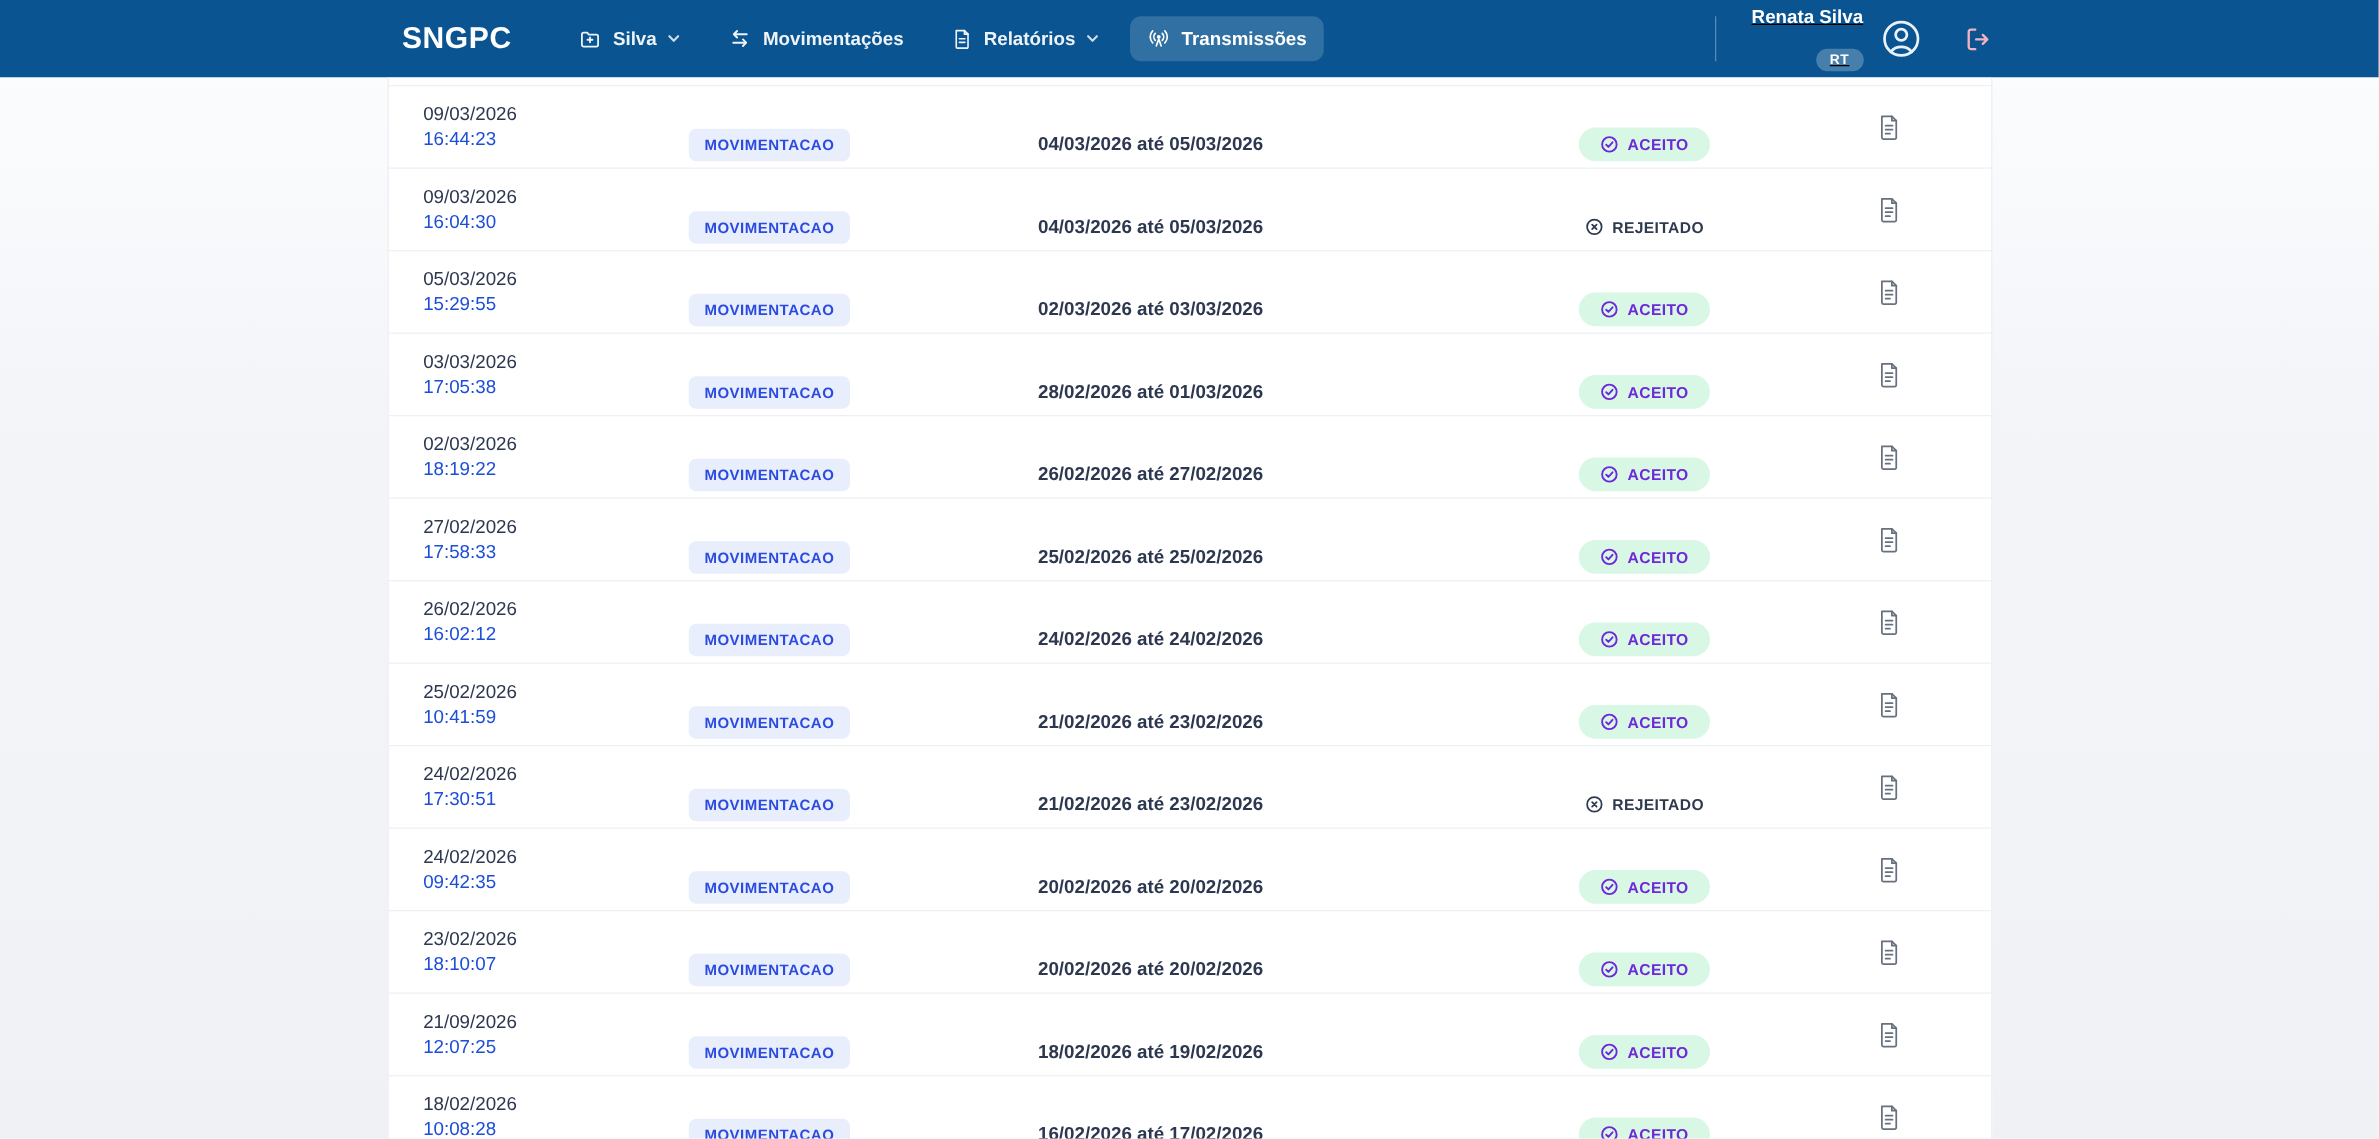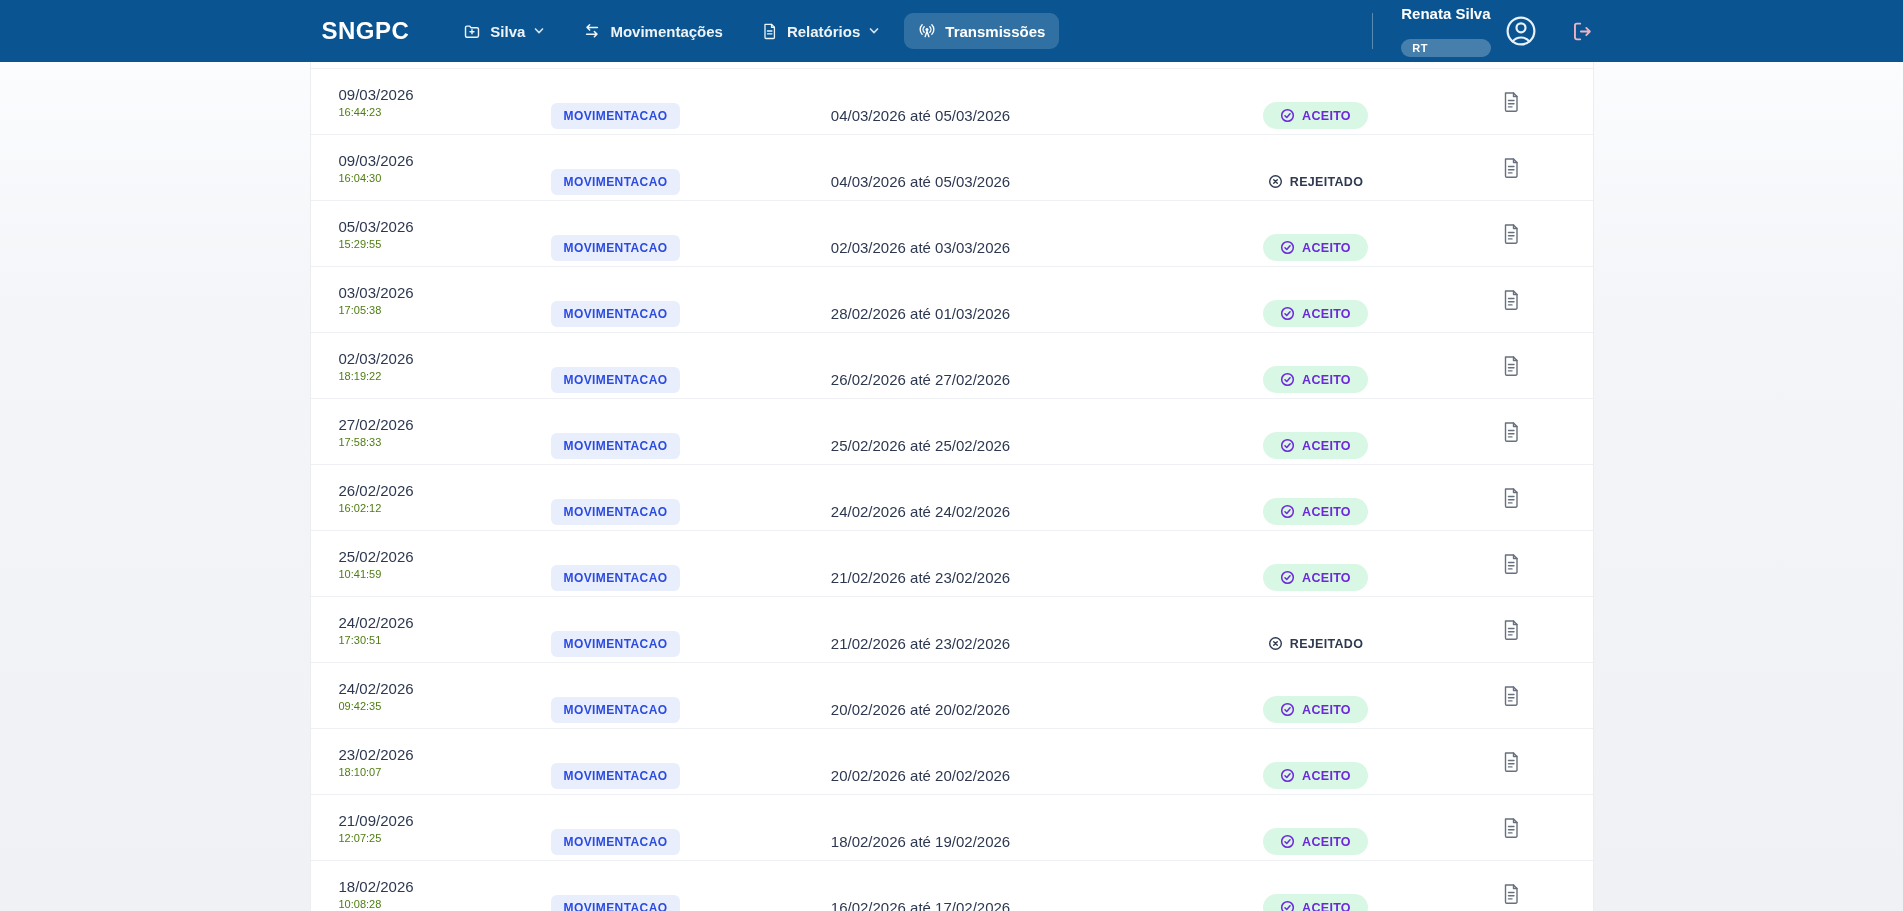--- a/index.html
+++ b/index.html
@@ -19,21 +19,21 @@
     display: flex; align-items: center; gap: 9px;
     color: rgba(255,255,255,.93); font-size: 15px; font-weight: 600;
     padding: 9px 14px; border-radius: 9px; cursor: pointer; white-space: nowrap;
   }
   .nav-item.active { background: rgba(255,255,255,.16); color: #fff; font-weight: 700; }
   .nico { display: flex; }
   .chev { display: flex; color: rgba(255,255,255,.8); margin-left: -1px; }
 
   .nav-right { margin-left: auto; display: flex; align-items: center; }
   .nav-divider { width: 1px; height: 36px; background: rgba(255,255,255,.32); margin-right: 28px; }
-  .user-block { display: flex; flex-direction: column; gap: 17px; margin-right: 14px; cursor: pointer; }
+  .user-block { display: flex; flex-direction: column; align-items: flex-end; gap: 17px; margin-right: 14px; cursor: pointer; text-decoration: underline; }
   .user-name { color: #fff; font-size: 15px; font-weight: 700; }
   .user-role {
     background: rgba(255,255,255,.25); color: #fff; font-size: 11px; font-weight: 700;
     padding: 3px 11px; border-radius: 999px; letter-spacing: .5px;
   }
   .avatar { color: #e9f2fb; margin-right: 34px; display: flex; cursor: pointer; }
   .logout { background: none; border: none; padding: 0; color: #f2b3c1; display: flex; cursor: pointer; }
 
   
   main {
@@ -45,27 +45,27 @@
     border-left: 1px solid #ebedf1; border-right: 1px solid #ebedf1;
   }
   .card::before { content: ""; display: block; height: 6px; border-bottom: 1px solid #eef0f4; }
 
   .row {
     display: grid; grid-template-columns: 210px 190px 420px 370px 1fr;
     align-items: center; height: 66px; border-bottom: 1px solid #eef0f4;
   }
   .c-date { padding-left: 28px; display: flex; flex-direction: column; gap: 3px; }
   .date { font-size: 15px; color: #2d3850; font-weight: 500; }
-  .time { font-size: 11px; color: #4d7c0f; }
+  .time { font-size: 15px; color: #1d4ed8; }
   .c-type, .c-period, .c-status { display: flex; justify-content: center; margin-top: 28px; }
   .type-badge {
     background: #e9eefd; color: #2b4be0; font-size: 12px; font-weight: 700;
     letter-spacing: .4px; padding: 6px 13px; border-radius: 6px;
   }
-  .c-period { font-size: 15px; color: #2d3850; font-weight: 400; }
+  .c-period { font-size: 15px; color: #2d3850; font-weight: 700; }
   .status { display: inline-flex; align-items: center; gap: 7px; font-size: 12.5px; font-weight: 700; letter-spacing: .3px; }
   .status .ic { display: none; }
   .status.aceito { background: #d8f7e5; color: #6d28d9; padding: 6px 17px; border-radius: 999px; }
   .status.aceito .ic-check { display: block; }
   .status.rejeitado { color: #2f3a50; font-weight: 600; }
   .status.rejeitado .ic-x { display: block; }
   .c-doc { display: flex; justify-content: flex-start; }
   .doc-btn { color: #67707f; display: flex; cursor: pointer; background: none; border: none; padding: 0; }
 </style>
 </head>

